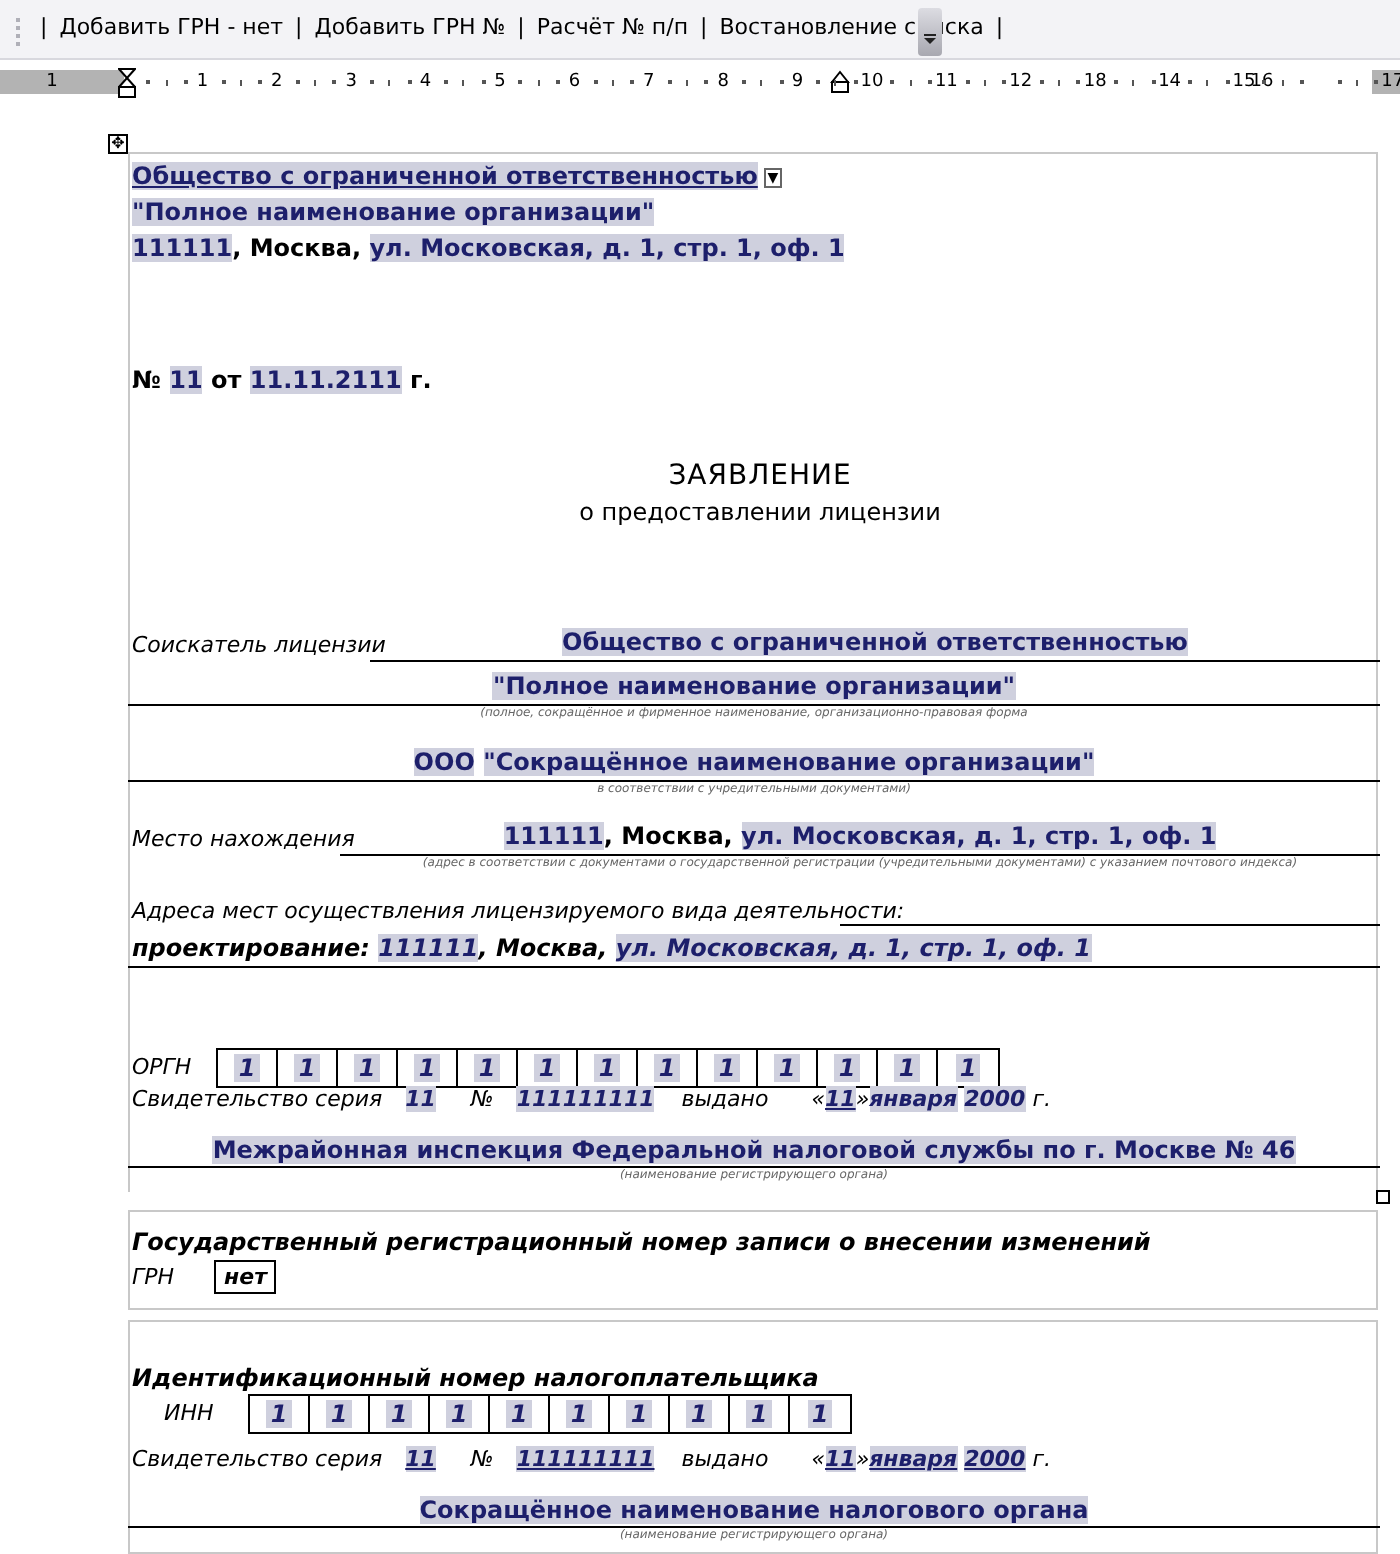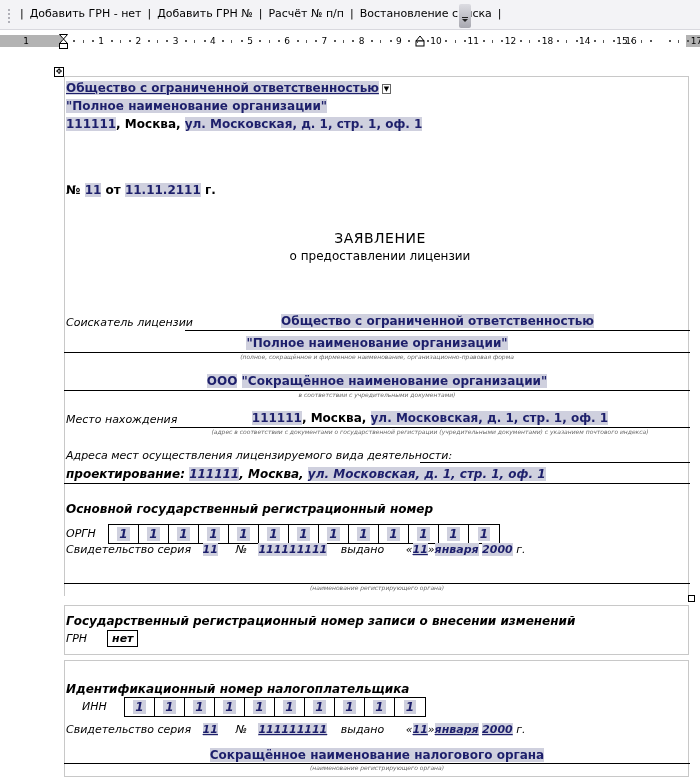--- a/index.html
+++ b/index.html
@@ -208,21 +208,20 @@
   <div class="field-line" style="left:170px; width:520px; top:375px;"></div>
   <div class="caption" style="left:170px; width:520px; top:376px;">(адрес в соответствии с документами о государственной регистрации (учредительными документами) с указанием почтового индекса)</div>
 
   <div class="row" style="top:397px;">Адреса мест осуществления лицензируемого вида деятельности:</div>
   <div class="field-line" style="left:420px; width:270px; top:410px;"></div>
   <div class="row" style="top:415px; font-size:12px; font-weight:bold;">
     <span>проектирование: </span><span class="hl">111111</span><span>, Москва, </span><span class="hl">ул. Московская, д. 1, стр. 1, оф. 1</span>
   </div>
   <div class="field-line" style="left:64px; width:626px; top:431px;"></div>
 
-  <div class="row" style="top:450px; font-size:12px; font-weight:bold;">Основной государственный регистрационный номер</div>
   <div class="row" style="top:465px;">
     <span class="label" style="display:inline-block; width:42px;margin-top:10px;">ОРГН</span><span class="boxes" id="ogrn-boxes">
         <span class="cell">
           <span>1</span>
         </span>
         <span class="cell">
           <span>1</span>
         </span>
         <span class="cell">
           <span>1</span>
@@ -260,20 +259,21 @@
       </span>
   </div>
   <div class="row" style="top:491px;">
     <span>Свидетельство серия</span>
     <span style="margin-left:8px;" class="hl"><b>11</b></span>
     <span style="margin-left:14px;">№</span>
     <span style="margin-left:8px;" class="hl"><b>111111111</b></span>
     <span style="margin-left:10px;">выдано</span>
     <span style="margin-left:18px;"><span>«</span><b class="hl-u">11</b><span>»</span><b class="hl">января</b> <b class="hl">2000</b> <span>г.</span></span>
   </div>
+  <div class="field-val" style="left:64px; width:626px; top:516px;"><span class="hl">Межрайонная инспекция Федеральной налоговой службы по г. Москве № 46</span></div>
   <div class="field-line" style="left:64px; width:626px; top:531px;"></div>
   <div class="caption" style="left:64px; width:626px; top:532px;">(наименование регистрирующего органа)</div>
 
   <div class="row" style="top:562px; font-size:12px; font-weight:bold;text-align:right;">Государственный регистрационный номер записи о внесении изменений</div>
   <div class="row" style="top:578px;">
     <span>ГРН</span><span class="grn-box">нет</span>
   </div>
 
   <div class="row" style="top:630px; font-size:12px; font-weight:bold;">Идентификационный номер налогоплательщика</div>
   <div class="row" style="top:645px;padding-left:16px;">

